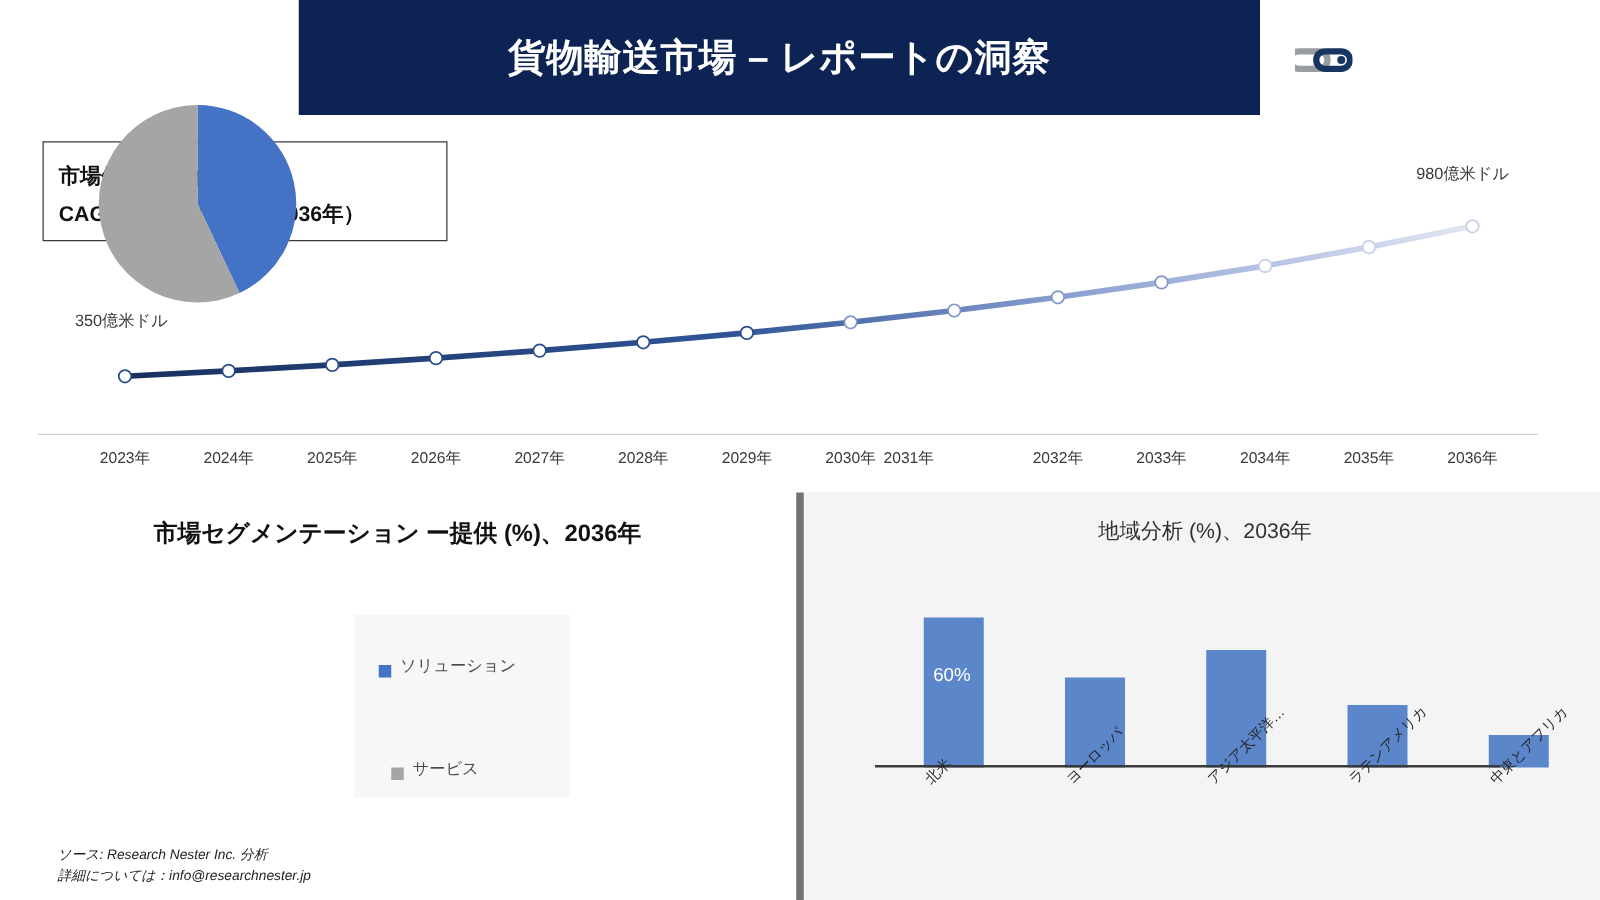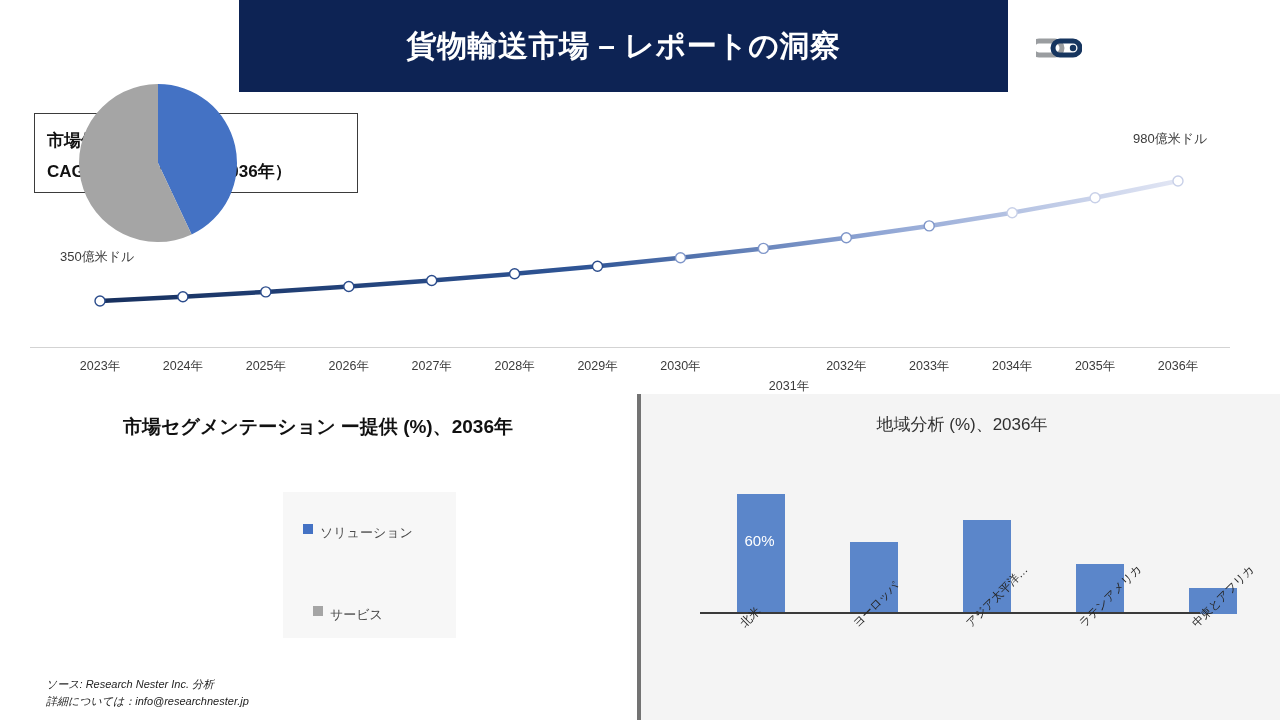--- a/index.html
+++ b/index.html
@@ -189,21 +189,21 @@
     left: 283px;
     top: 492px;
     width: 173px;
     height: 146px;
     background: #f7f7f7;
   }
   .legend-row {
     position: absolute;
     left: 20px;
     display: flex;
-    align-items: flex-start;
+    align-items: flex-end;
     gap: 7px;
     font-size: 13px;
     color: #4a4a4a;
     white-space: nowrap;
   }
   .legend-row.r1 { top: 32px; }
   .legend-row.r2 { top: 114px; padding-left: 10px; }
   .legend-swatch {
     width: 10px;
     height: 10px;
@@ -221,21 +221,21 @@
   }
 
   
   .region-panel {
     position: absolute;
     left: 637px;
     top: 394px;
     width: 643px;
     height: 326px;
     background: #f4f4f4;
-    border-left: 4px solid #737373;
+    border-left: 6px solid #737373;
     box-sizing: border-box;
   }
   .region-title {
     position: absolute;
     left: 0;
     top: 19px;
     width: 642px;
     text-align: center;
     font-size: 17px;
     color: #303030;
@@ -338,21 +338,21 @@
 <div class="x-axis-line"></div>
 <div class="x-labels" id="x-labels">
     <div class="x-label" style="left: 70px;">2023年</div>
     <div class="x-label" style="left: 152.923px;">2024年</div>
     <div class="x-label" style="left: 235.846px;">2025年</div>
     <div class="x-label" style="left: 318.769px;">2026年</div>
     <div class="x-label" style="left: 401.692px;">2027年</div>
     <div class="x-label" style="left: 484.615px;">2028年</div>
     <div class="x-label" style="left: 567.538px;">2029年</div>
     <div class="x-label" style="left: 650.462px;">2030年</div>
-    <div class="x-label" style="left: 759px; margin-top: 20px;">2031年</div>
+    <div class="x-label" style="left: 697px;">2031年</div>
     <div class="x-label" style="left: 816.308px;">2032年</div>
     <div class="x-label" style="left: 899.231px;">2033年</div>
     <div class="x-label" style="left: 982.154px;">2034年</div>
     <div class="x-label" style="left: 1065.08px;">2035年</div>
     <div class="x-label" style="left: 1148px;">2036年</div>
   </div>
 
 <div class="seg-panel">
   <div class="seg-title">市場セグメンテーション ー提供 (%)、2036年</div>
 </div>

